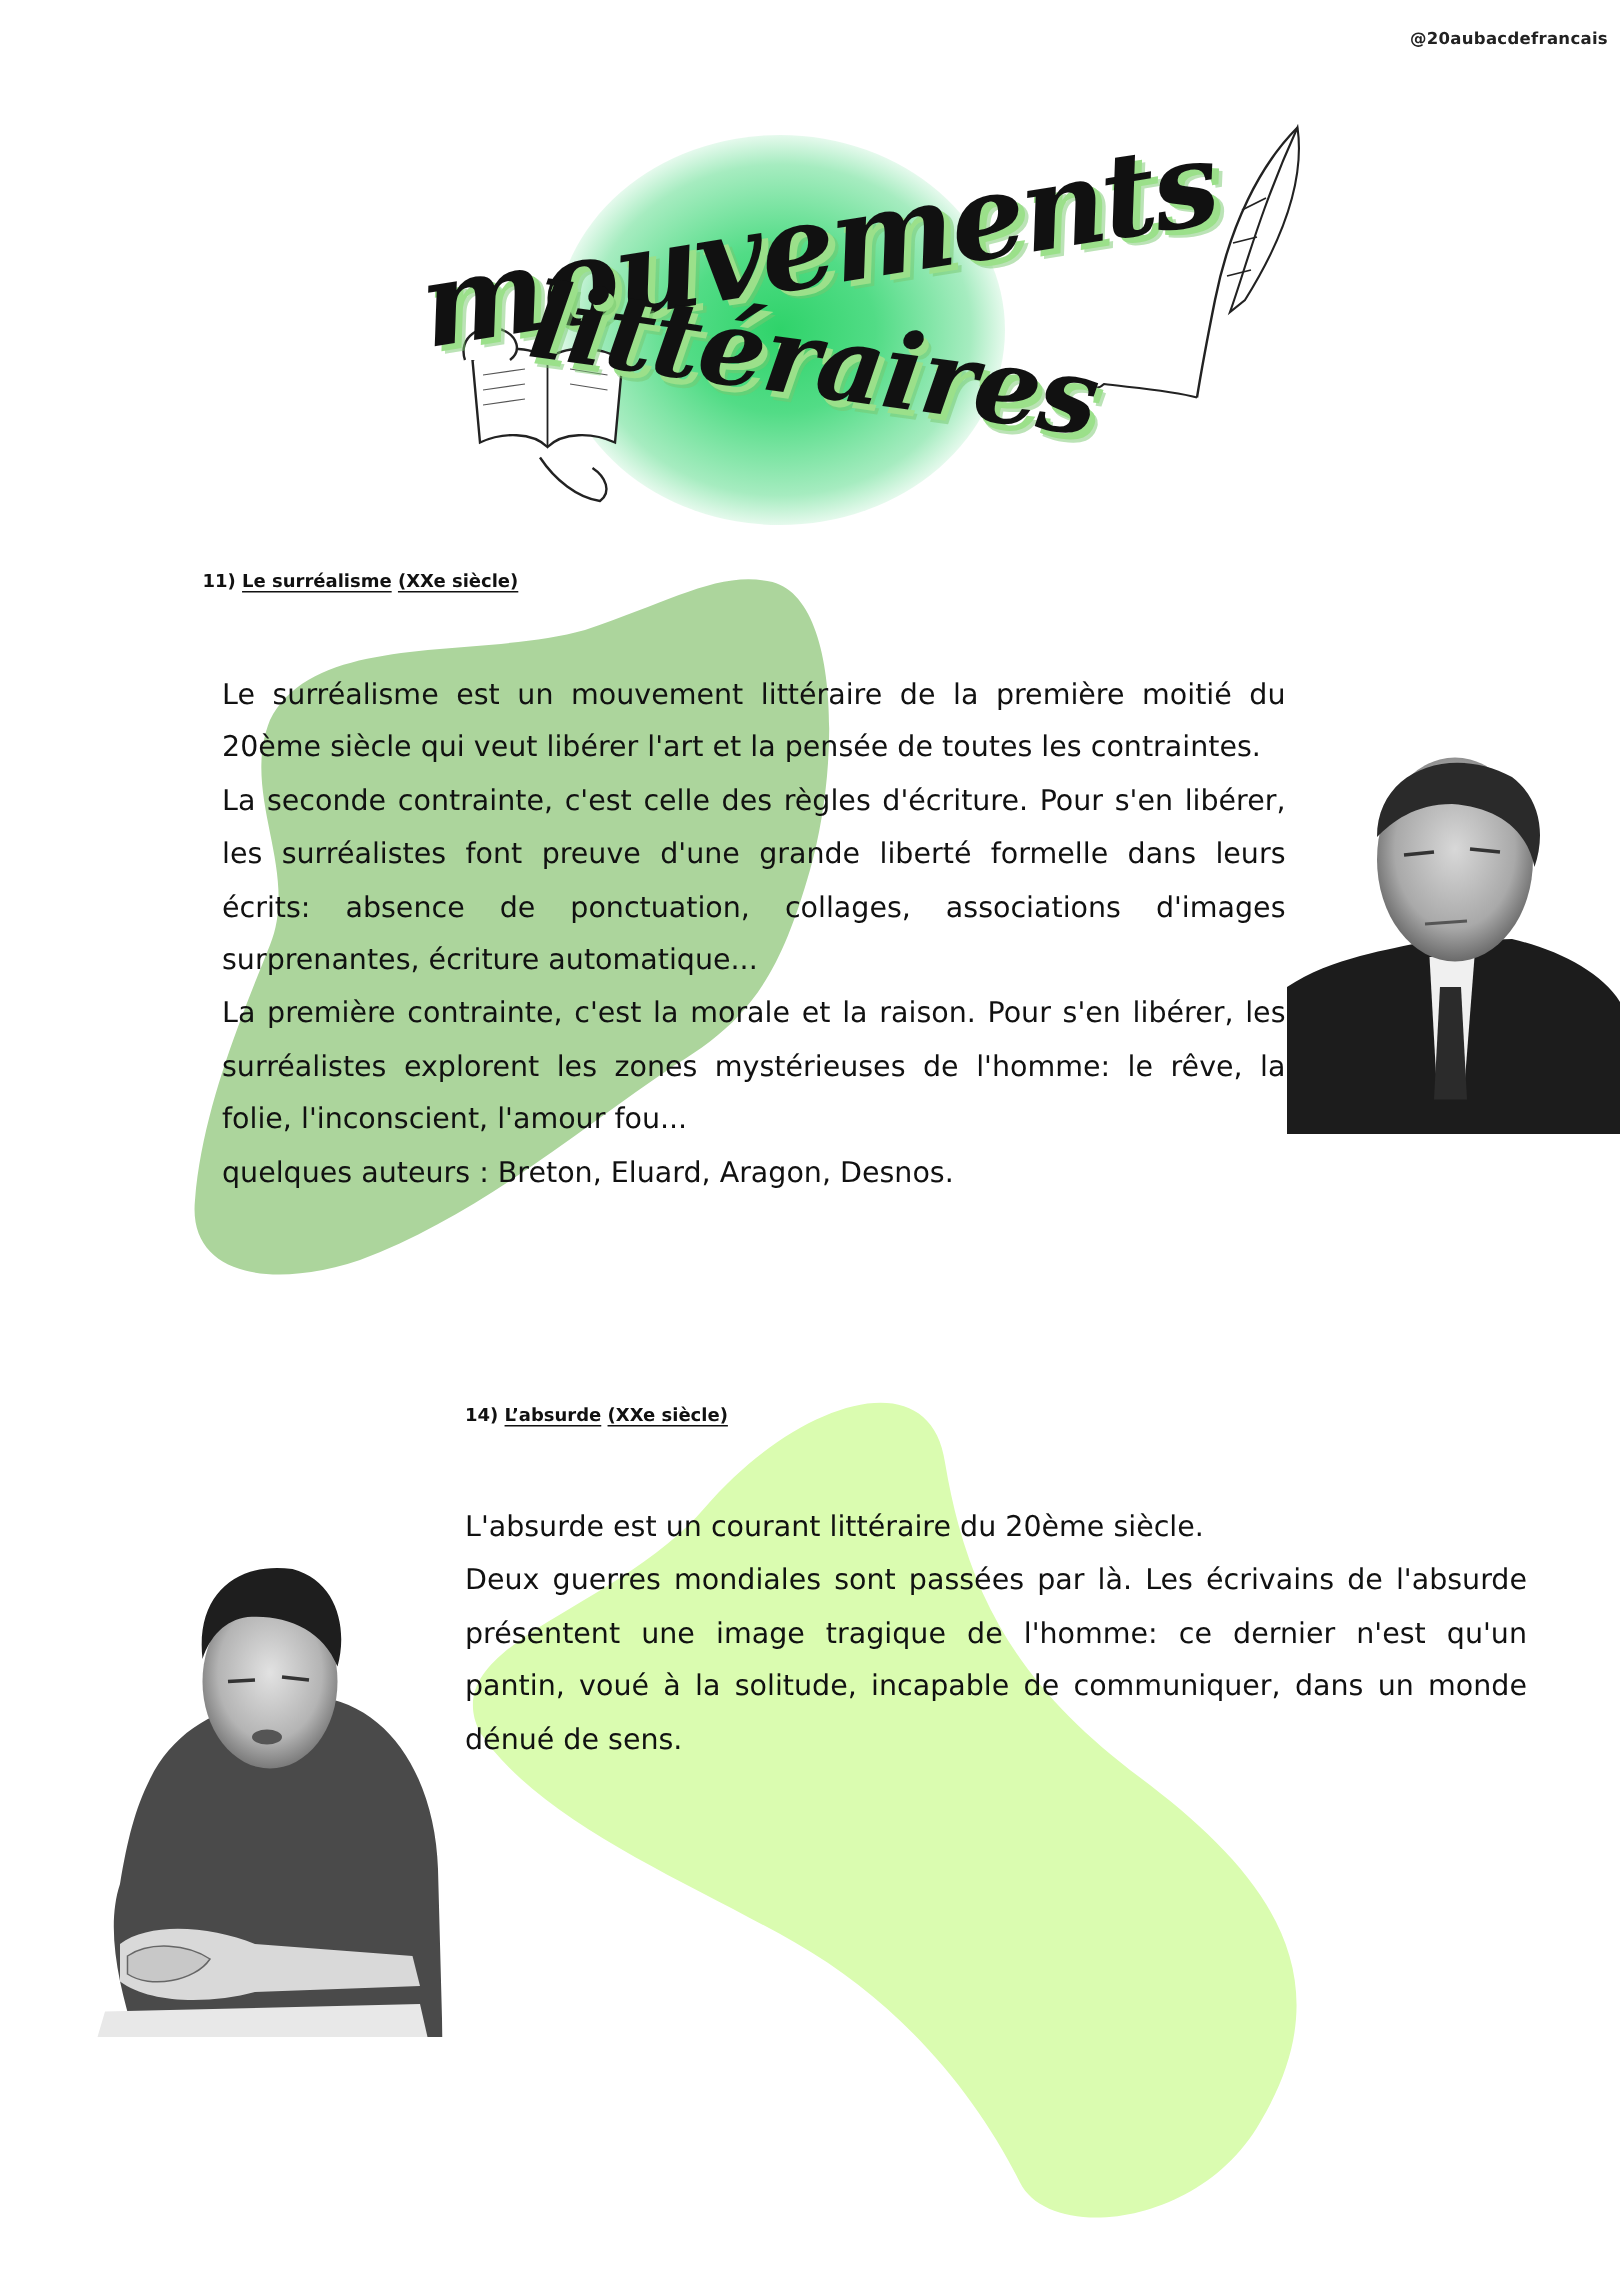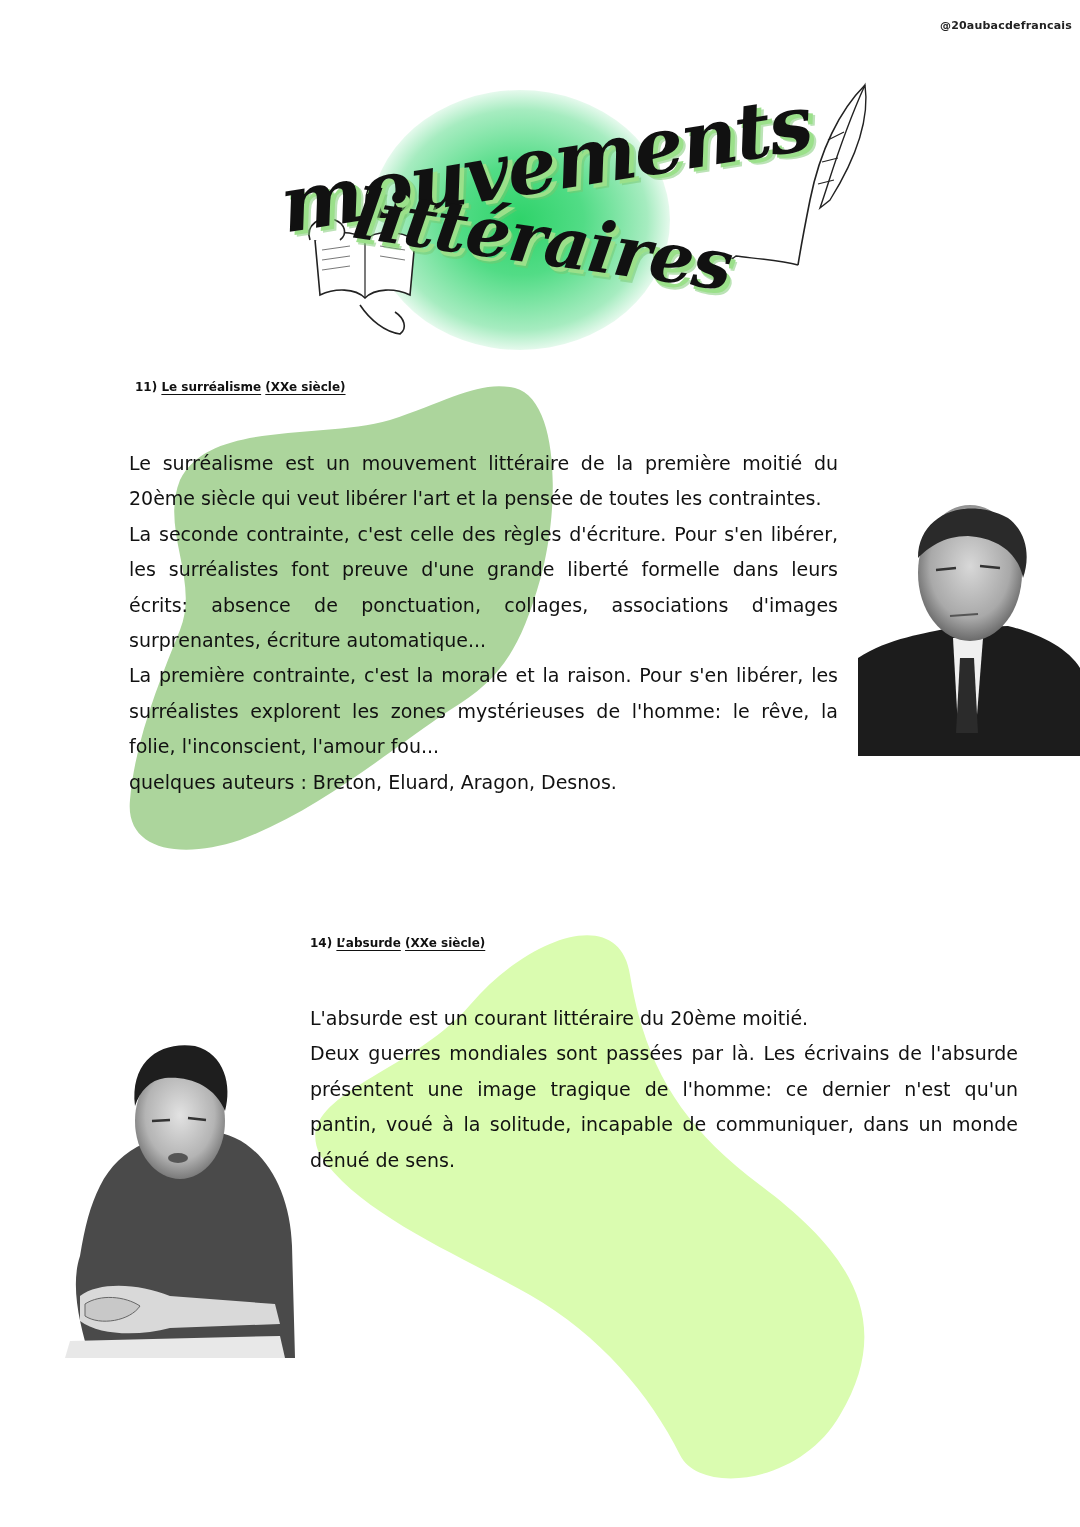--- a/index.html
+++ b/index.html
@@ -133,21 +133,21 @@
 
 <svg class="blob" style="left:300px; top:915px;" width="600" height="580" viewBox="0 0 600 580">
   <path d="M170 90 C 230 20, 320 -10, 330 60 C 345 150, 380 210, 460 270 C 540 330, 600 400, 540 500 C 500 570, 400 580, 380 540 C 350 480, 300 420, 230 380 C 160 340, 60 300, 20 240 C -10 180, 110 160, 170 90 Z" fill="#dafcb0"></path>
 </svg>
 
 <div class="section-title" style="left:135px; top:380px;">
   <span>11)</span>
   <span class="u">Le surréalisme</span>
   <span class="u">(XXe siècle)</span>
 </div>
-<div class="section-body" style="left:129px; top:446px; width:709px;">
+<div class="section-body" style="left:148px; top:446px; width:709px;">
   <p>Le surréalisme est un mouvement littéraire de la première moitié du 20ème siècle qui veut libérer l'art et la pensée de toutes les contraintes.</p>
   <p>La seconde contrainte, c'est celle des règles d'écriture. Pour s'en libérer, les surréalistes font preuve d'une grande liberté formelle dans leurs écrits: absence de ponctuation, collages, associations d'images surprenantes, écriture automatique...</p>
   <p>La première contrainte, c'est la morale et la raison. Pour s'en libérer, les surréalistes explorent les zones mystérieuses de l'homme: le rêve, la folie, l'inconscient, l'amour fou...</p>
   <p>quelques auteurs : Breton, Eluard, Aragon, Desnos.</p>
 </div>
 
 <svg class="portrait" style="left:858px; top:498px;" width="222" height="258" viewBox="0 0 222 258">
   <defs>
     <radialGradient id="face1" cx="50%" cy="45%" r="55%">
       <stop offset="0%" stop-color="#d8d8d8"></stop>
@@ -164,21 +164,21 @@
   <path d="M78 72 L 98 70 M122 68 L 142 70" stroke="#333" stroke-width="2.5"></path>
   <path d="M92 118 L 120 116" stroke="#555" stroke-width="2"></path>
 </svg>
 
 <div class="section-title" style="left:310px; top:936px;">
   <span>14)</span>
   <span class="u">L’absurde</span>
   <span class="u">(XXe siècle)</span>
 </div>
 <div class="section-body" style="left:310px; top:1001px; width:708px;">
-  <p>L'absurde est un courant littéraire du 20ème moitié.</p>
+  <p>L'absurde est un courant littéraire du 20ème siècle.</p>
   <p>Deux guerres mondiales sont passées par là. Les écrivains de l'absurde présentent une image tragique de l'homme: ce dernier n'est qu'un pantin, voué à la solitude, incapable de communiquer, dans un monde dénué de sens.</p>
 </div>
 
 <svg class="portrait" style="left:40px; top:1036px;" width="255" height="322" viewBox="0 0 255 322">
   <defs>
     <radialGradient id="face2" cx="50%" cy="45%" r="55%">
       <stop offset="0%" stop-color="#e2e2e2"></stop>
       <stop offset="70%" stop-color="#b4b4b4"></stop>
       <stop offset="100%" stop-color="#7a7a7a"></stop>
     </radialGradient>

